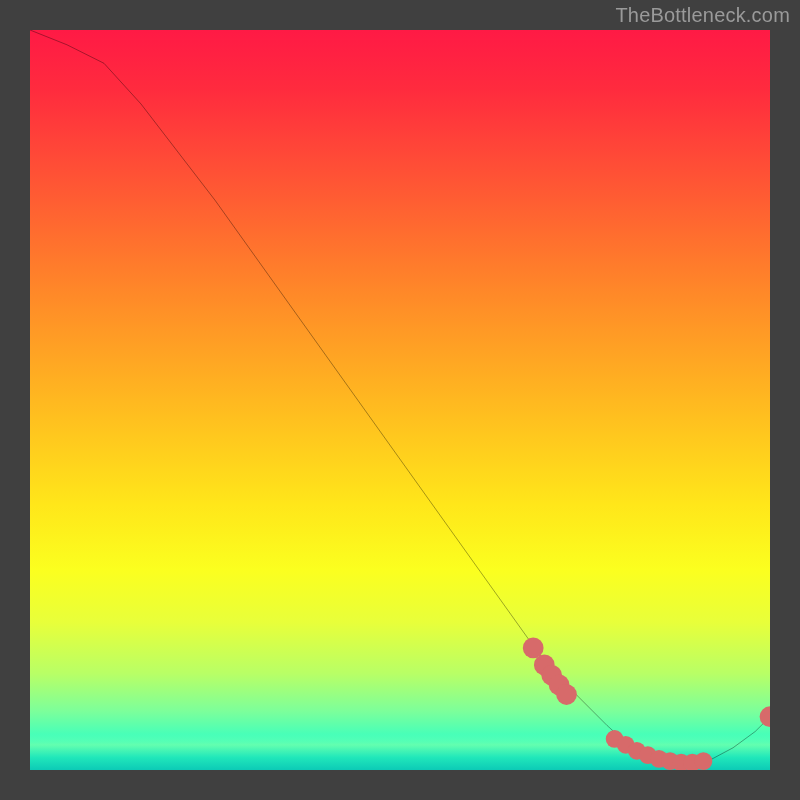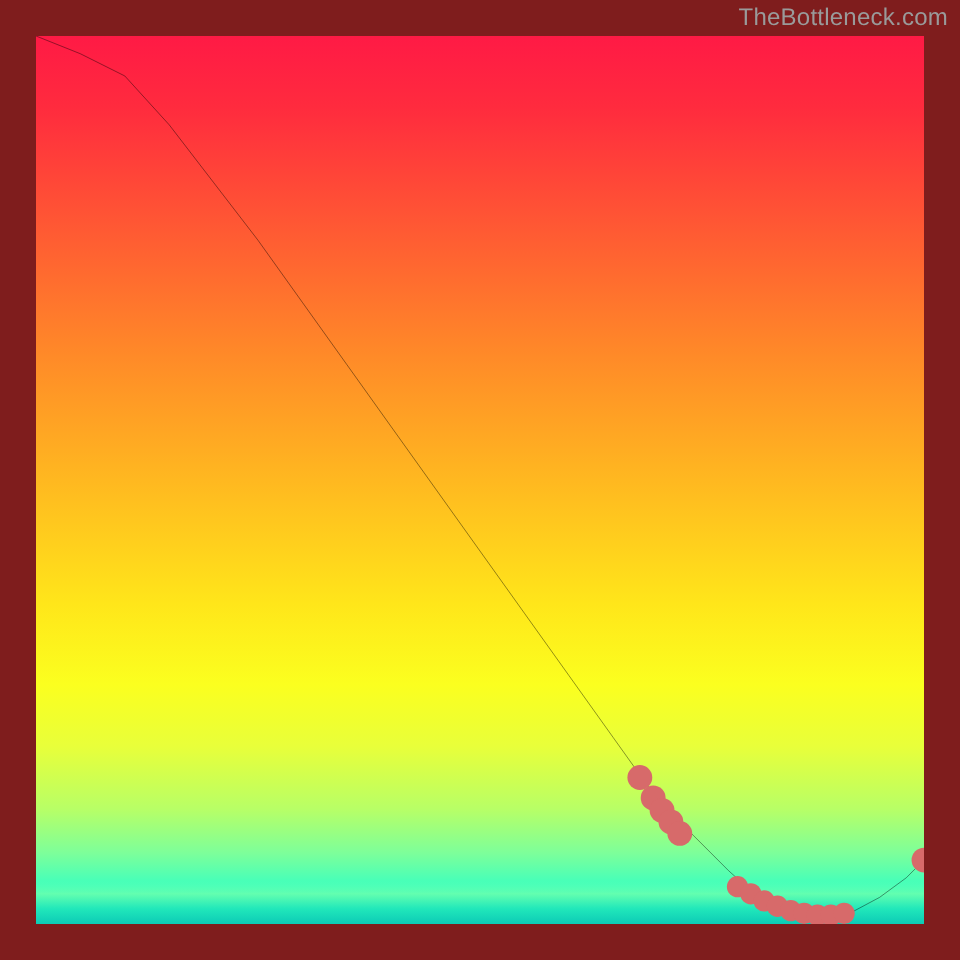--- a/index.html
+++ b/index.html
@@ -8,21 +8,21 @@
     width: 800px;
     height: 800px;
     background: #000;
     overflow: hidden;
     font-family: Arial, Helvetica, sans-serif;
   }
   .stage {
     position: relative;
     width: 800px;
     height: 800px;
-    background: #7f1d1d;
+    background: #404040;
   }
   .plot {
     position: absolute;
     left: 30px;
     top: 30px;
     width: 740px;
     height: 740px;
     overflow: hidden;
   }
   .gradient {

